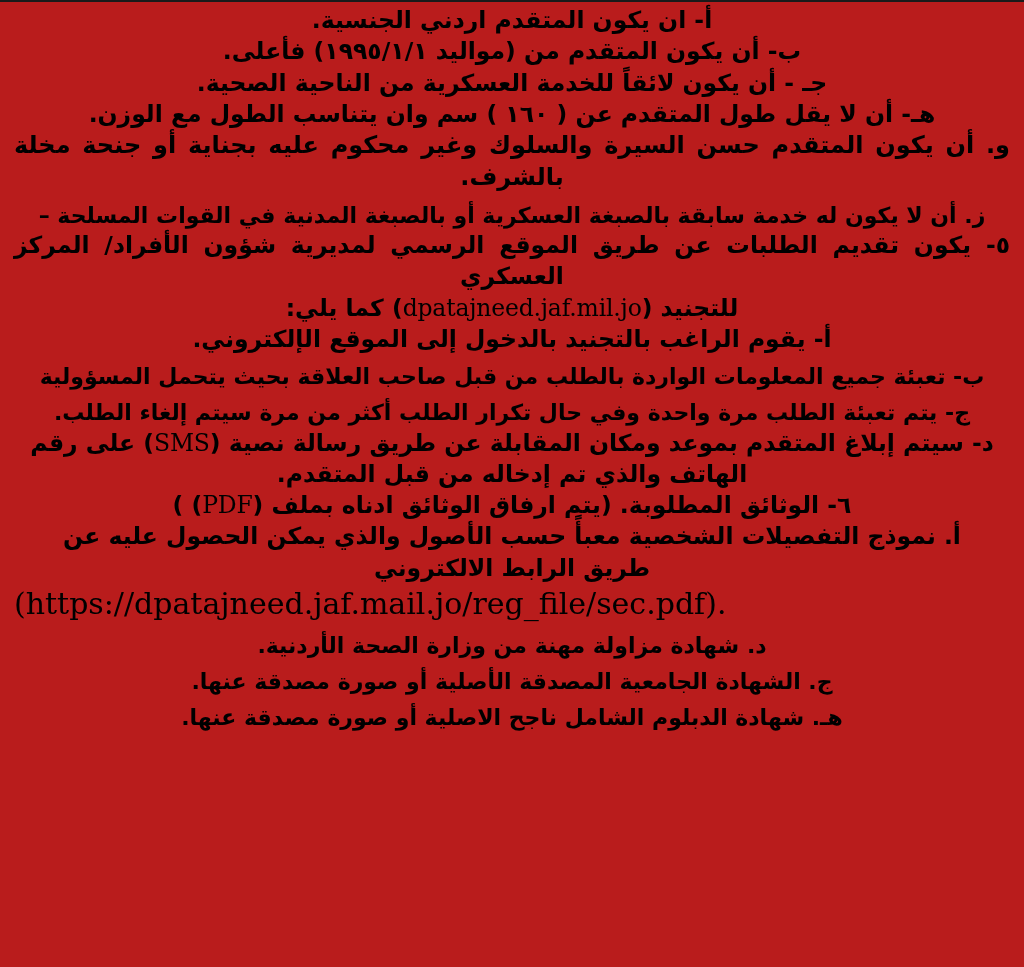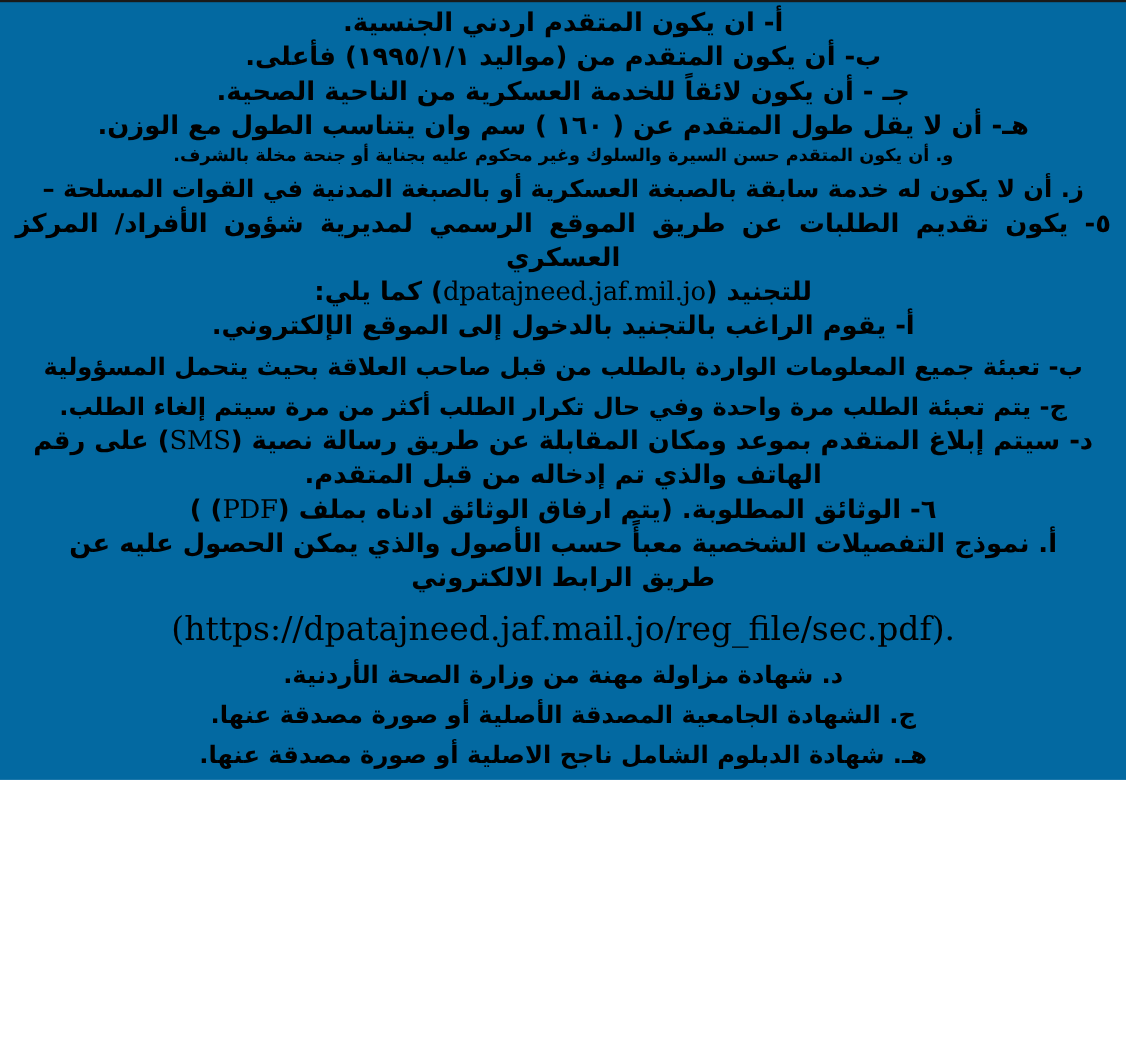--- a/index.html
+++ b/index.html
@@ -10,22 +10,22 @@
   body {
     width: 1024px;
     height: 967px;
     font-family: "DejaVu Sans", sans-serif;
     color: #000000;
     overflow: hidden;
   }
   #doc-page {
     position: relative;
     width: 1024px;
-    height: 709px;
-    background: #0369a1;
+    height: 967px;
+    background: #b91c1c;
     box-sizing: border-box;
     padding: 0 14px 0 14px;
   }
   .rule-top {
     position: absolute;
     top: 0;
     right: 0;
     left: 0;
     height: 2px;
     background: #1a1a1a;
@@ -39,40 +39,40 @@
     font-family: "DejaVu Sans", sans-serif;
     font-weight: 700;
     color: #000;
     line-height: 1.33;
     letter-spacing: -0.2px;
     white-space: normal;
   }
   
   .s-reg { font-size: 23.5px; }
   .s-sm  { font-size: 22px; margin-top: 7px; }
-  .s-xs  { font-size: 16px; }
+  .s-xs  { font-size: 24px; }
   .ctr   { text-align: center; }
   .just  { text-align: justify; text-align-last: center; }
   .mono-url {
     font-family: "DejaVu Serif", serif;
     font-weight: 400;
     font-size: 30px;
     letter-spacing: 0px;
     direction: ltr;
     unicode-bidi: embed;
   }
   .serif-tok {
     font-family: "DejaVu Serif", serif;
     font-weight: 400;
     direction: ltr;
     unicode-bidi: embed;
   }
   .url-line {
-    text-align: center;
-    margin-top: 12px;
+    text-align: left;
+    margin-top: 0;
   }
 </style>
 </head>
 <body>
 
 <div id="doc-page">
   <div class="rule-top"></div>
   <div class="doc-body">
       <div>
         <div class="line s-reg ctr">أ- ان يكون المتقدم اردني الجنسية.</div>

